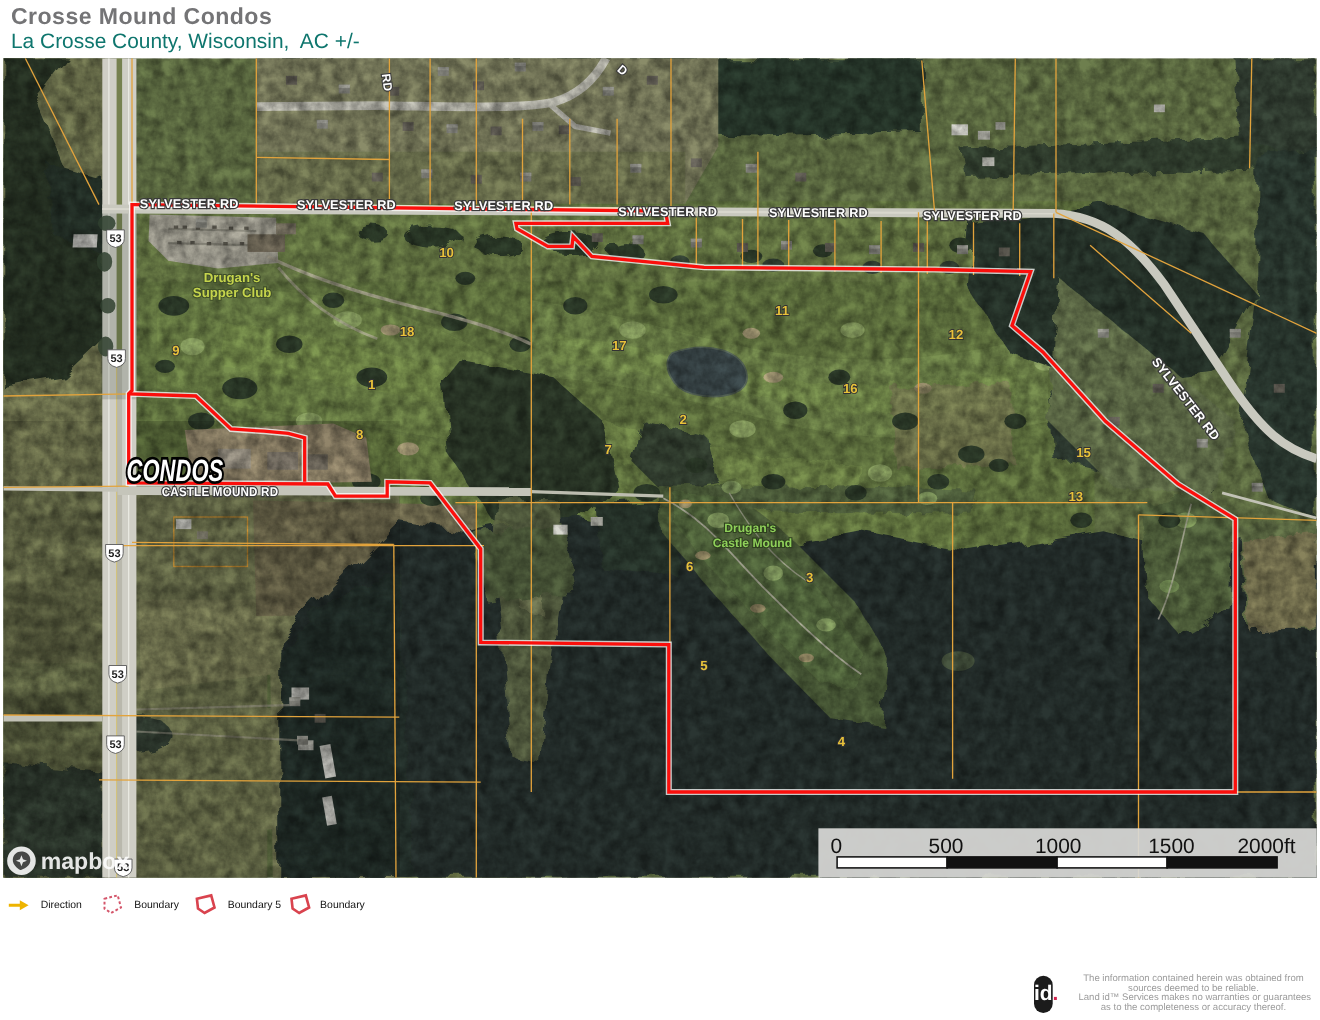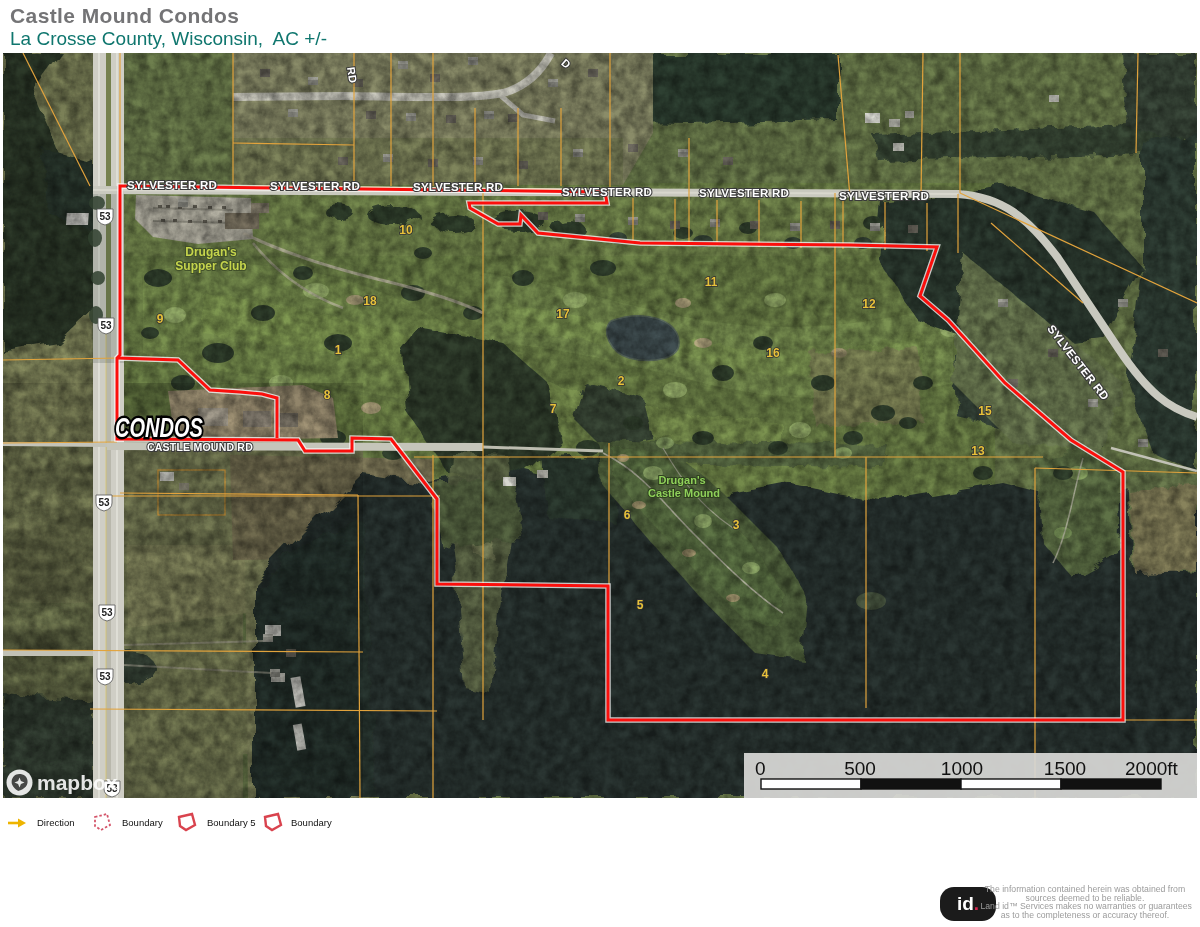--- a/index.html
+++ b/index.html
@@ -2,28 +2,28 @@
 <html><head>
 <meta charset="utf-8">
 <style>
   html,body{margin:0;padding:0;background:#ffffff;width:1200px;height:927px;overflow:hidden;}
   body{font-family:"Liberation Sans", sans-serif;position:relative;}
   .title{position:absolute;left:10px;top:4px;font-size:21px;font-weight:bold;color:#747476;letter-spacing:.4px;}
   .subtitle{position:absolute;left:10px;top:28px;font-size:19px;color:#0f766e;}
   #map{position:absolute;left:3px;top:53px;width:1194px;height:745px;}
   .legend{position:absolute;top:808px;left:0;width:1200px;height:30px;}
   .legend span.lbl{position:absolute;top:9px;font-size:9.5px;color:#111;}
-  .idlogo{position:absolute;left:940px;top:887px;width:56px;height:34px;background:#1b1b1b;border-radius:14px;color:#fff;font-weight:bold;font-size:19px;text-align:center;line-height:33px;}
+  .idlogo{position:absolute;left:940px;top:887px;width:17px;height:34px;background:#1b1b1b;border-radius:14px;color:#fff;font-weight:bold;font-size:19px;text-align:center;line-height:33px;}
   .idlogo i{font-style:normal;color:#d6244f;}
   .disc{position:absolute;left:978px;top:885px;font-size:8.7px;line-height:8.6px;color:#9b9b9b;white-space:nowrap;text-align:center;}
 </style>
 </head>
 <body>
 
-<div class="title">Castle Mound Condos</div>
+<div class="title">Crosse Mound Condos</div>
 
 <div class="subtitle">La Crosse County, Wisconsin,&nbsp; AC +/-</div>
 
 <svg id="map" viewBox="0 0 1194 745" preserveAspectRatio="none">
 <defs>
   <filter id="rough" x="-15%" y="-15%" width="130%" height="130%">
     <feTurbulence type="fractalNoise" baseFrequency="0.035" numOctaves="3" seed="7" result="n"></feTurbulence>
     <feDisplacementMap in="SourceGraphic" in2="n" scale="16"></feDisplacementMap>
   </filter>
   <filter id="rough2" x="-15%" y="-15%" width="130%" height="130%">

